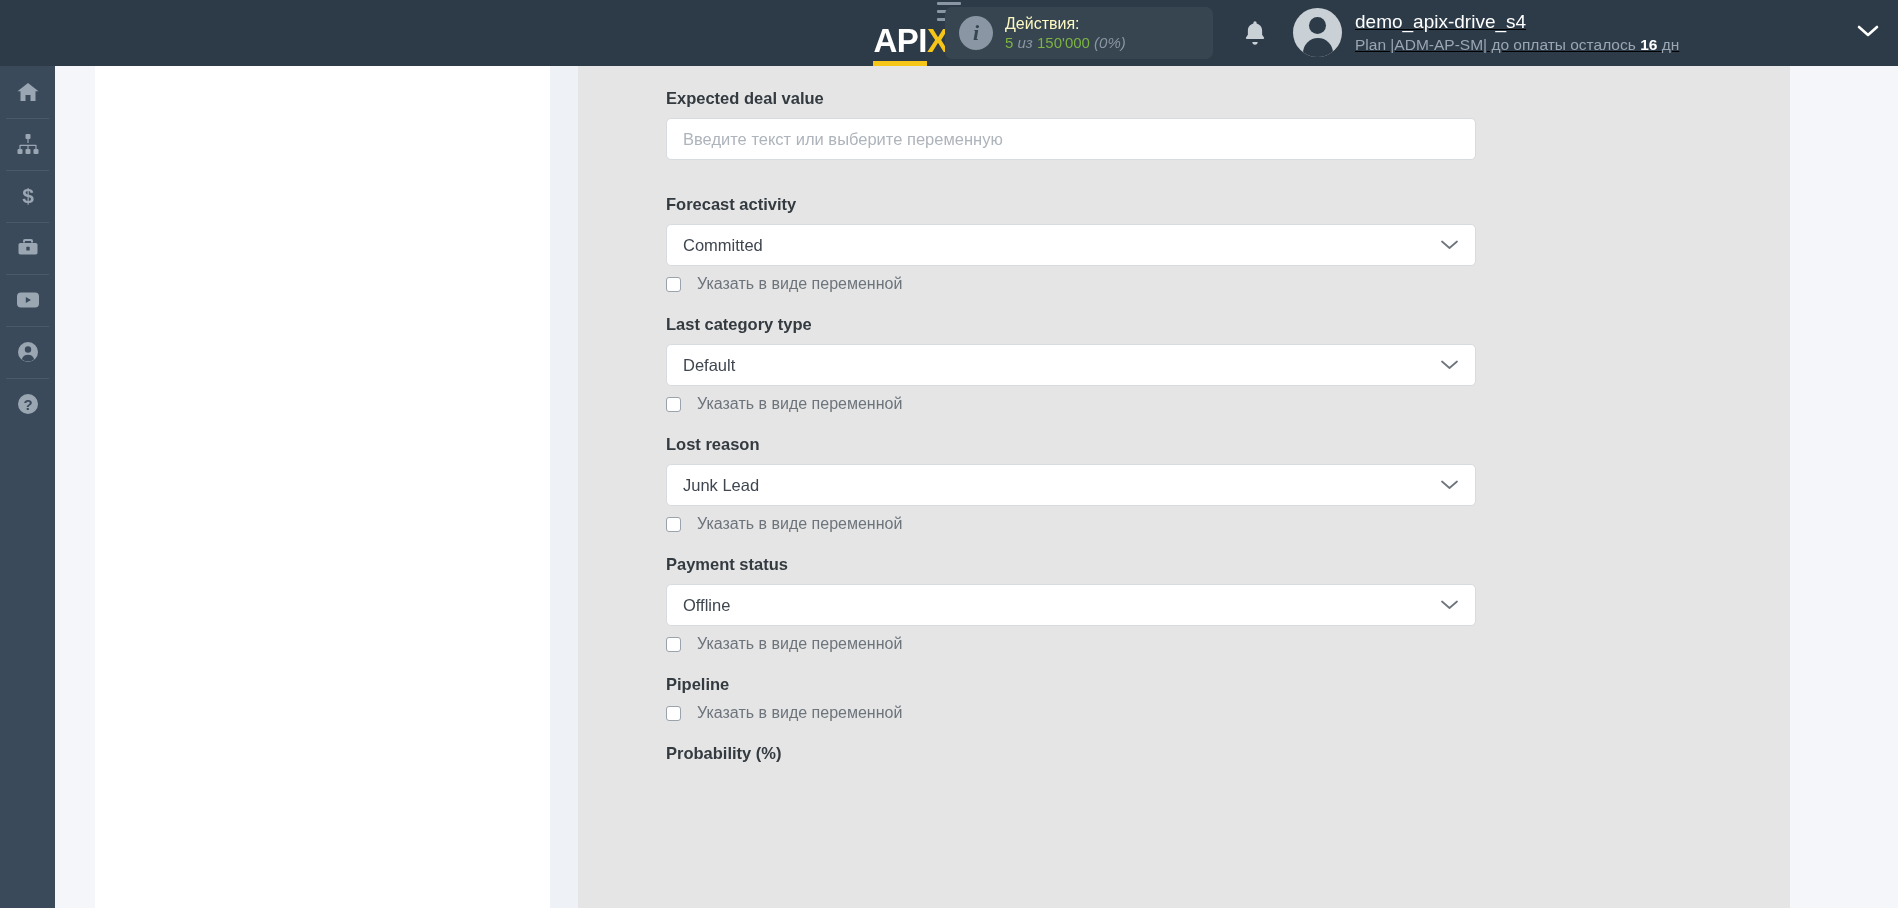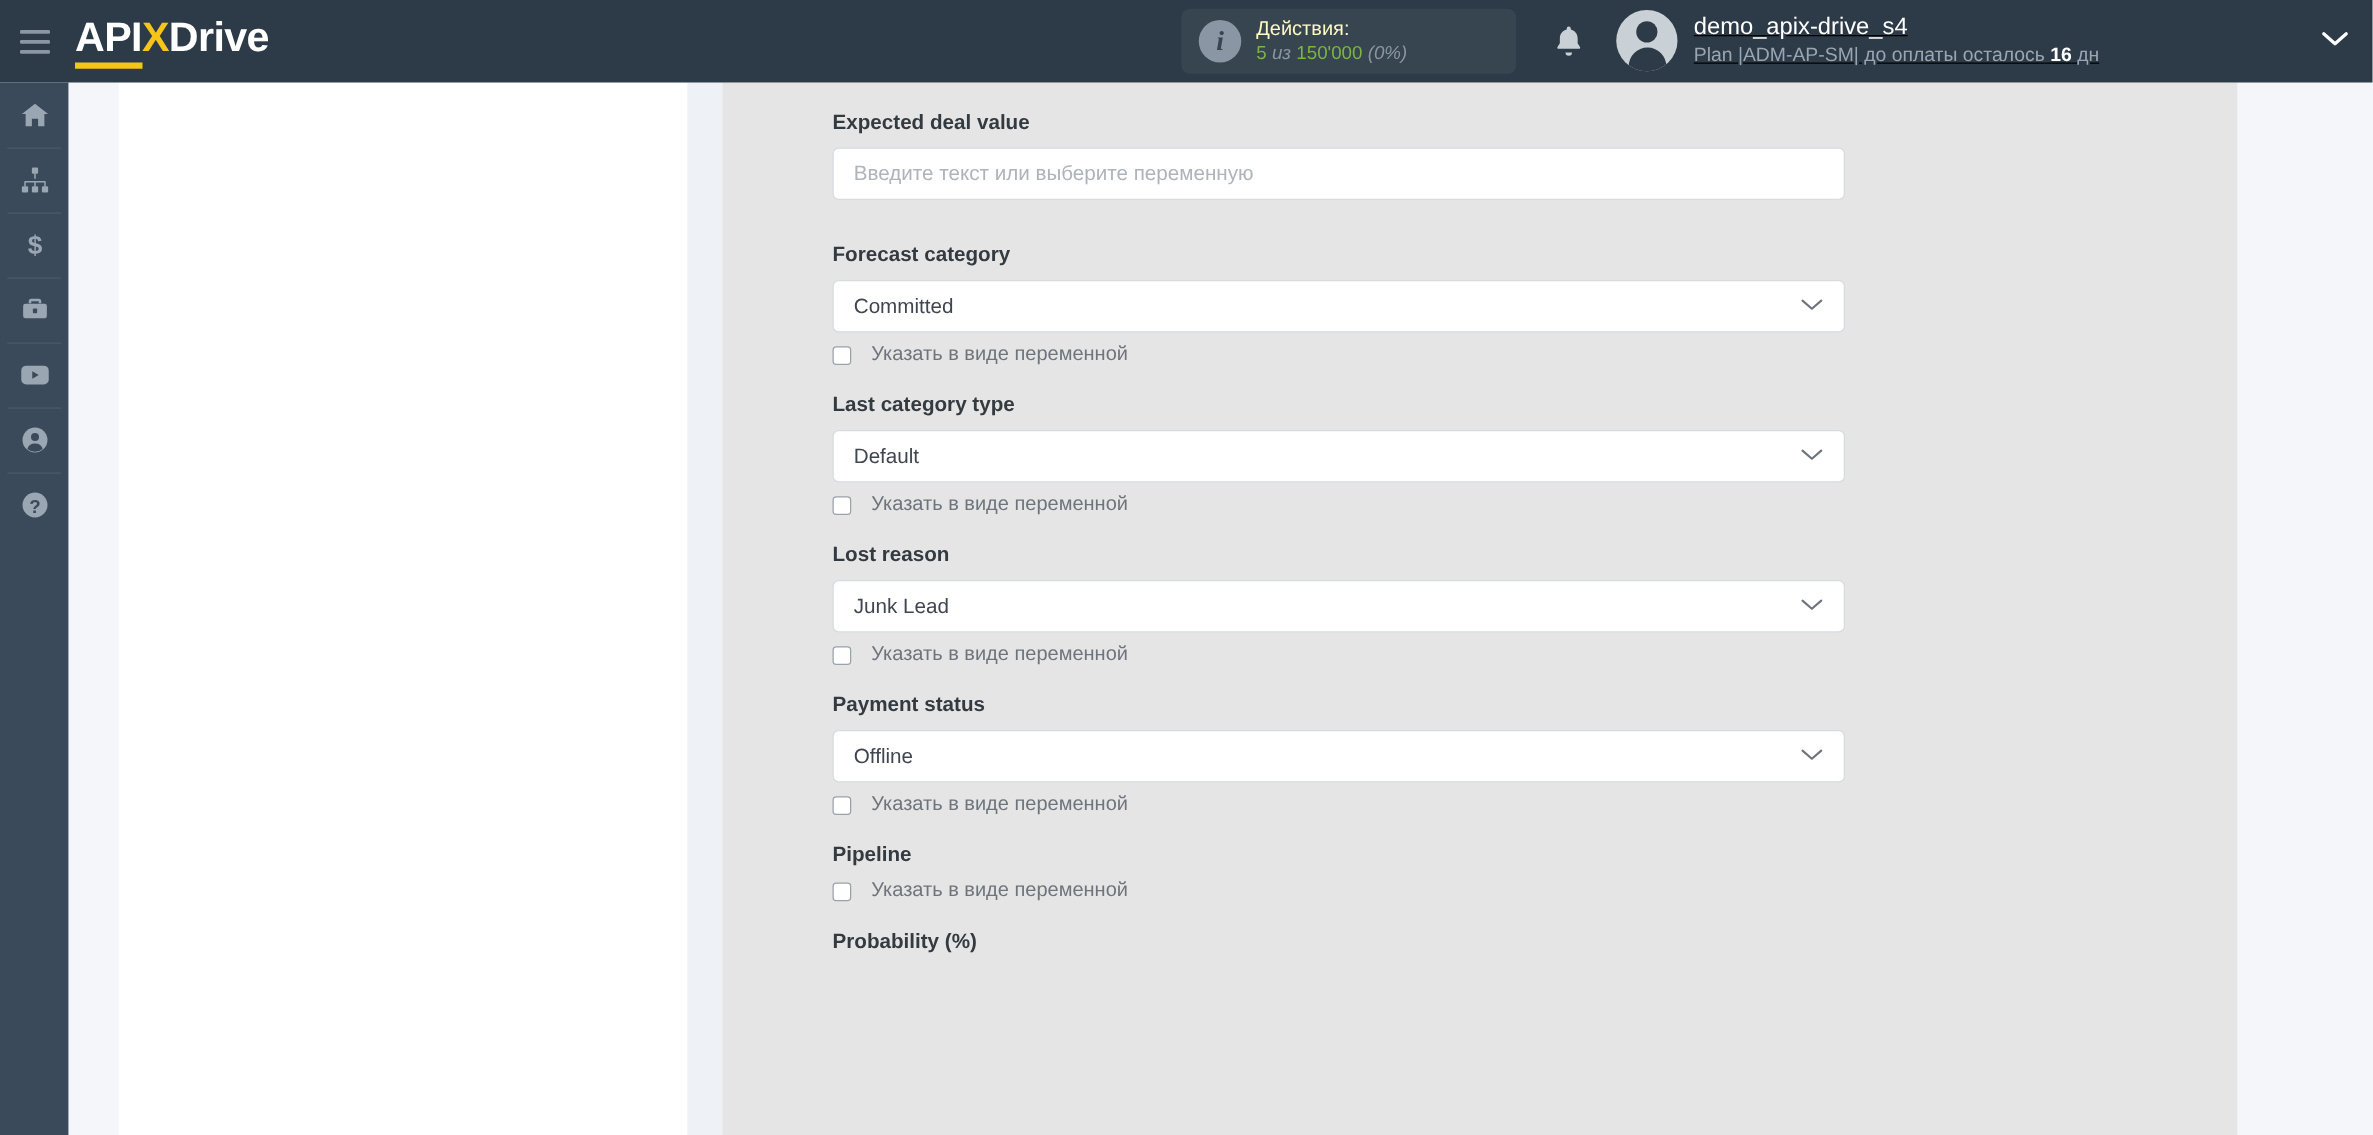--- a/index.html
+++ b/index.html
@@ -10,20 +10,21 @@
     font-family: "Liberation Sans", sans-serif;
   }
 
   
   .header {
     position: absolute; top: 0; left: 0;
     width: 1898px; height: 66px;
     background: #2d3a47;
     display: flex; align-items: center;
     z-index: 20;
+    flex-direction: column;
   }
   .burger {
     width: 56px; height: 66px;
     display: flex; flex-direction: column;
     align-items: center; justify-content: center;
     gap: 5px; cursor: pointer;
   }
   .burger span {
     display: block; width: 24px; height: 3px;
     background: #8a96a3; border-radius: 1px;
@@ -301,21 +302,21 @@
       <div class="field">
         <div class="field-label">Expected deal value</div>
         <div class="control input">
           <span class="ph">Введите текст или выберите переменную</span>
         </div>
       </div>
 
       <div class="gap-lg"></div>
 
       <div class="field">
-        <div class="field-label">Forecast category</div>
+        <div class="field-label">Forecast activity</div>
         <div class="control">
           <span>Committed</span>
           <span class="chevron">
             <svg width="19" height="12" viewBox="0 0 19 12" fill="none" stroke="#6d747c" stroke-width="1.7" stroke-linecap="round" stroke-linejoin="round">
                 <polyline points="2,3 9.5,9.5 17,3"></polyline>
               </svg>
           </span>
         </div>
         <div class="check-row">
           <span class="cbox"></span>

